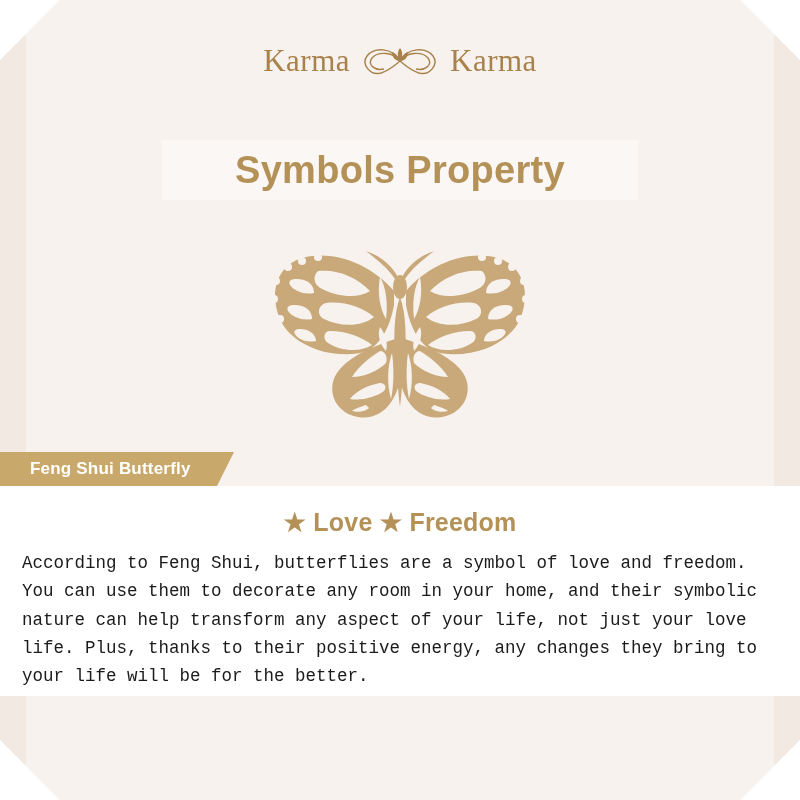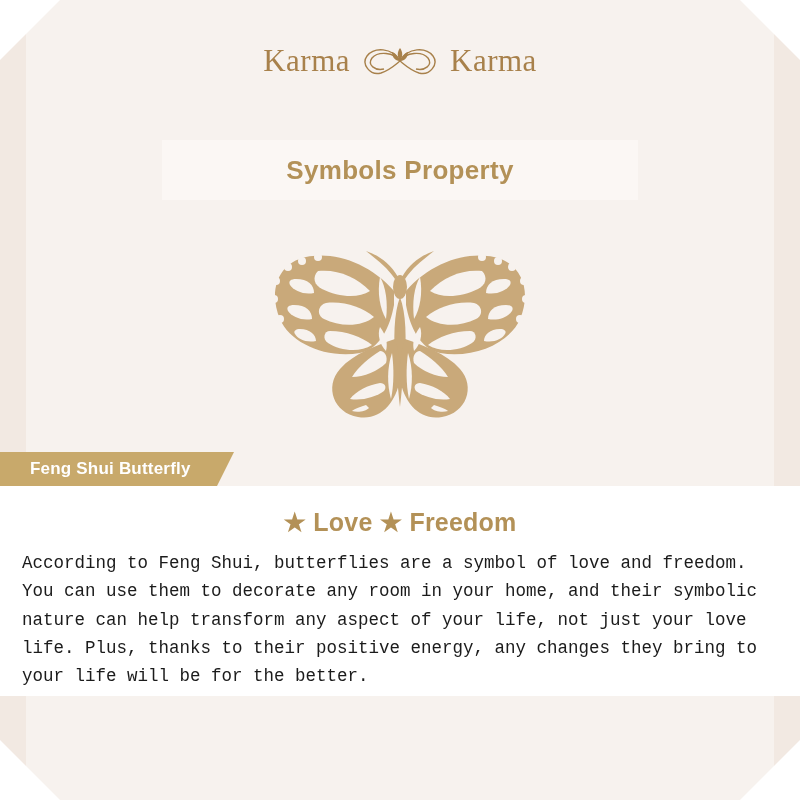--- a/index.html
+++ b/index.html
@@ -87,21 +87,21 @@
     left: 50%;
     transform: translateX(-50%);
     width: 476px;
     height: 60px;
     background: #fbf7f4;
     display: flex;
     align-items: center;
     justify-content: center;
   }
   .title-banner .title {
-    font-size: 26px;
+    font-size: 38px;
     font-weight: bold;
     color: #b39157;
     letter-spacing: .3px;
   }
 
   
   .art {
     position: absolute;
     top: 222px; left: 0; right: 0;
     height: 230px;

